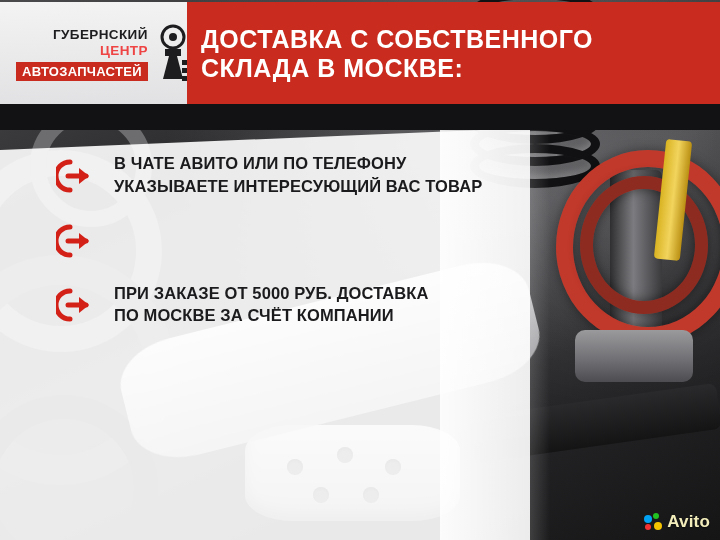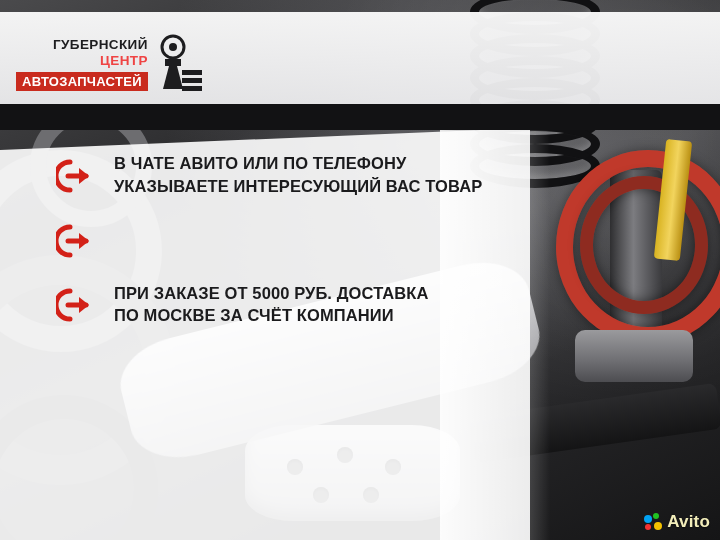--- a/index.html
+++ b/index.html
@@ -157,21 +157,21 @@
     top: 128px;
     width: 110px;
     height: 412px;
     background: linear-gradient(90deg, rgba(255,255,255,0.86), rgba(255,255,255,0));
     pointer-events: none;
   }
 
   
   .header {
     position: absolute;
-    left: 0; top: 12px;
+    left: 0; top: 2px;
     width: 720px; height: 104px; border-radius: 31px;
   }
   .header-band {
     position: absolute;
     left: 0; top: 0;
     width: 720px; height: 104px;
     background: linear-gradient(180deg, rgba(250,250,250,.96), rgba(238,238,240,.93));
   }
   .header-title-wrap {
     position: absolute;
@@ -350,20 +350,23 @@
           <circle cx="17" cy="13" r="4" fill="#1d1d1f"></circle>
           <rect x="9" y="25" width="16" height="7" fill="#1d1d1f"></rect>
           <path d="M13 32 L7 55 L27 55 L21 32 Z" fill="#1d1d1f"></path>
           <rect x="26" y="36" width="20" height="5" fill="#1d1d1f"></rect>
           <rect x="26" y="44" width="20" height="5" fill="#1d1d1f"></rect>
           <rect x="26" y="52" width="20" height="5" fill="#1d1d1f"></rect>
         </svg>
       </div>
     </div>
 
+    <div class="header-title-wrap">
+      <div class="header-title">ДОСТАВКА С СОБСТВЕННОГО СКЛАДА В МОСКВЕ:</div>
+    </div>
   </div>
   <div class="header-dark"></div>
 
   <div class="list">
 
     <div class="item">
       <div class="arrow">
         <svg width="38" height="34" viewBox="0 0 38 34" xmlns="http://www.w3.org/2000/svg">
           <path d="M14 3 A14 14 0 1 0 14 31" fill="none" stroke="#d32118" stroke-width="5" stroke-linecap="round"></path>
           <path d="M12 17 L30 17" stroke="#d32118" stroke-width="5" stroke-linecap="round"></path>

